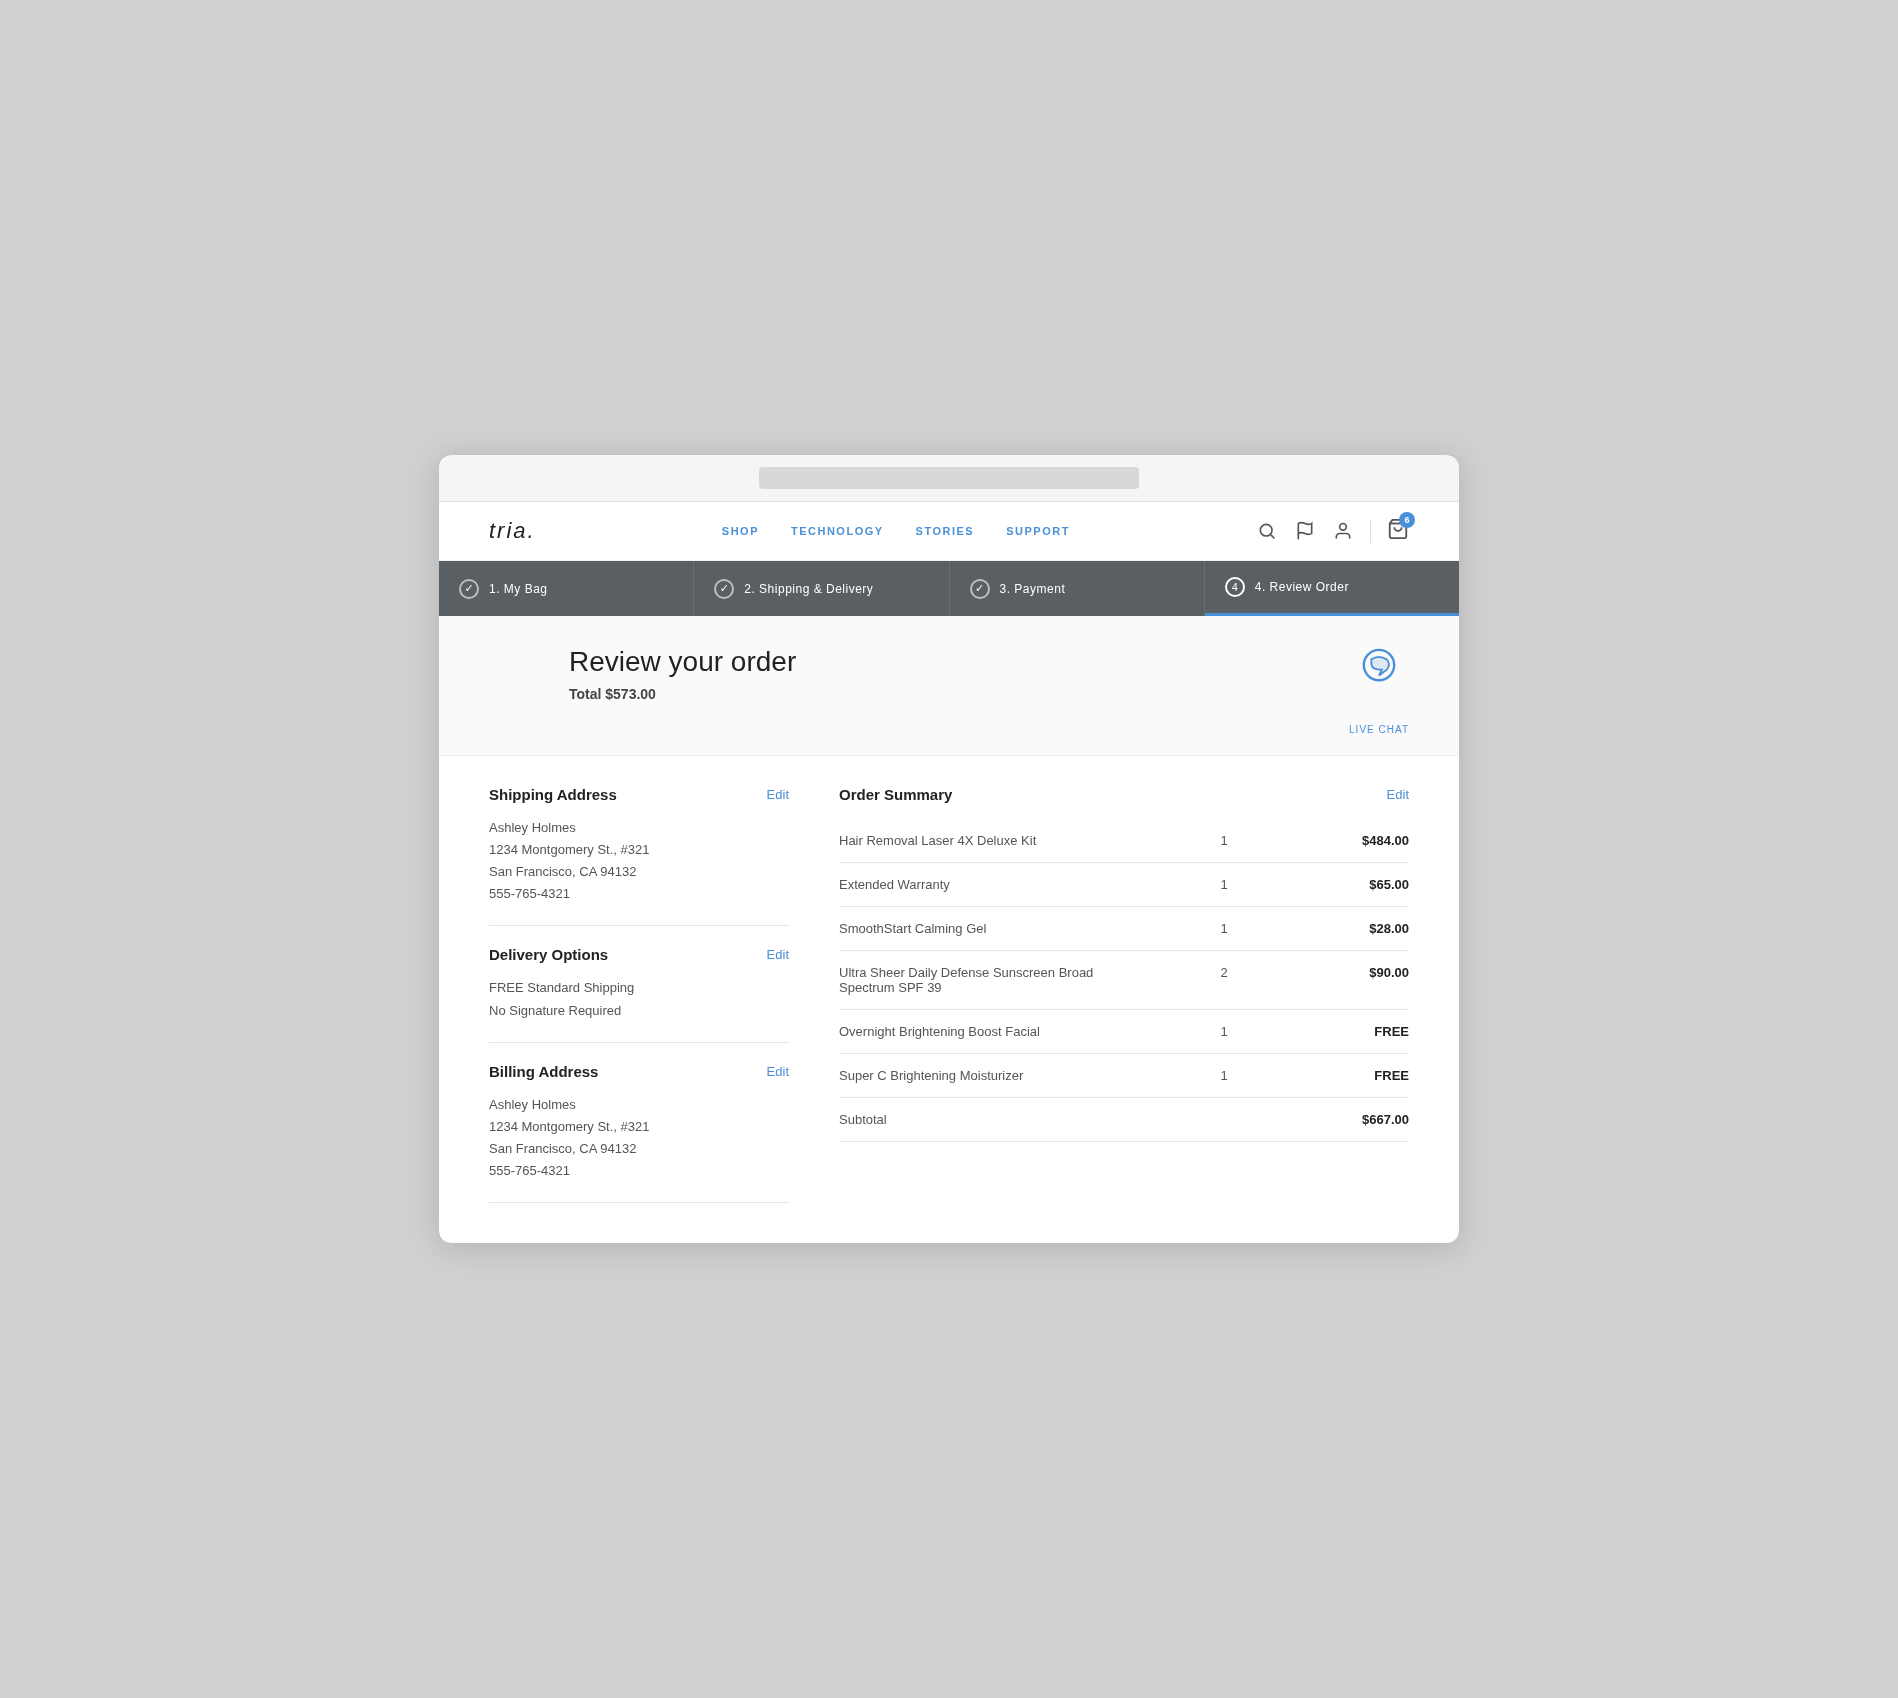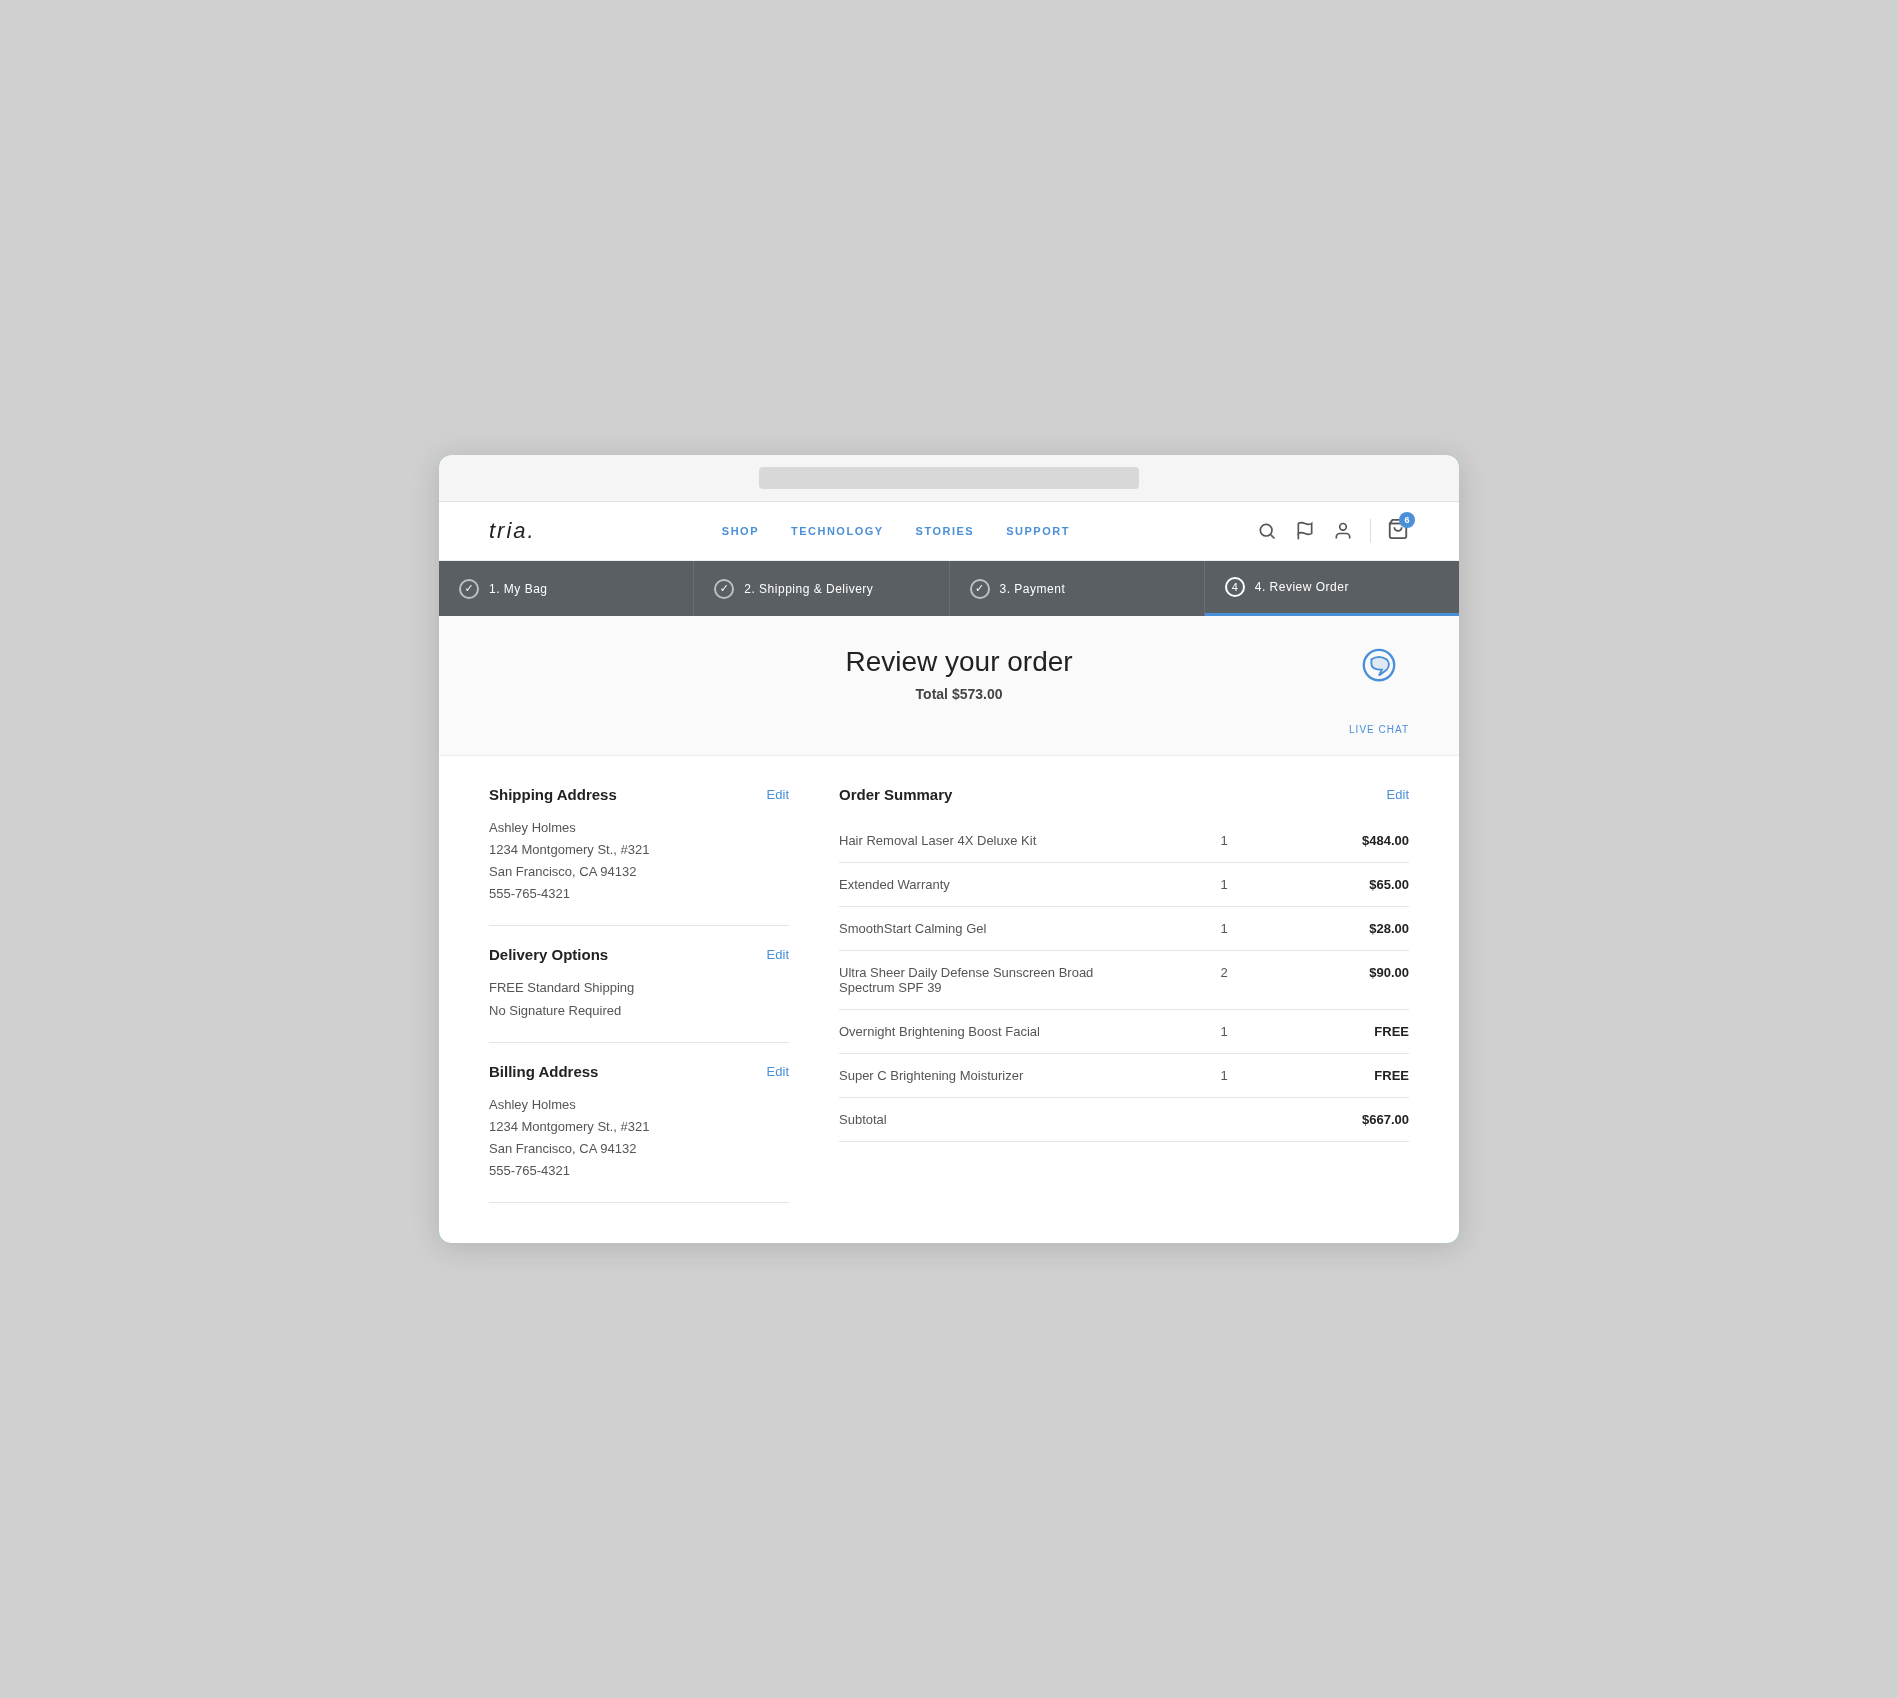--- a/index.html
+++ b/index.html
@@ -159,21 +159,21 @@
     .page-header {
       background: #fafafa;
       padding: 30px 50px 20px;
       display: flex;
       align-items: flex-start;
       justify-content: space-between;
       border-bottom: 1px solid #eee;
     }
 
     .page-header-content {
-      text-align: center;
+      text-align: left;
       flex: 1;
     }
 
     .page-title {
       font-size: 28px;
       font-weight: 300;
       color: #222;
       margin-bottom: 8px;
     }
 

